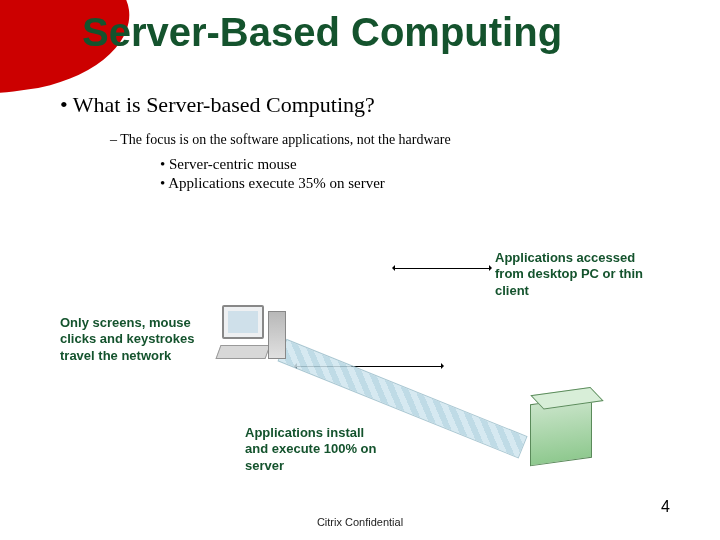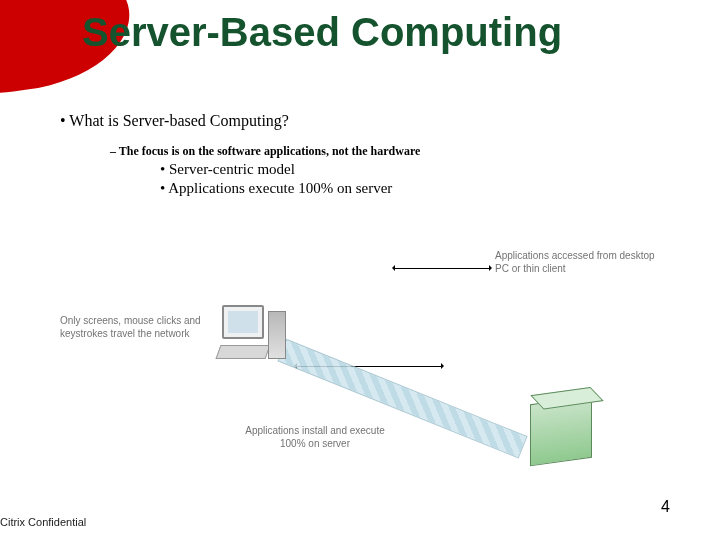--- a/index.html
+++ b/index.html
@@ -32,38 +32,38 @@
     z-index: 2;
   }
   .content {
     position: absolute;
     top: 92px;
     left: 60px;
     right: 40px;
     font-family: "Times New Roman", Times, serif;
     color: #000;
   }
-  .lvl1 { font-size: 16px; margin-left: 0; margin-bottom: 14px; margin-top: 20px; }
+  .lvl1 { font-size: 22px; margin-left: 0; margin-bottom: 14px; }
   .lvl1::before { content: "• "; }
-  .lvl2 { font-size: 12px; margin-left: 50px; margin-bottom: 2px; font-weight: bold; }
+  .lvl2 { font-size: 14px; margin-left: 50px; margin-bottom: 8px; }
   .lvl2::before { content: "– "; }
   .lvl3 { font-size: 15px; margin-left: 100px; margin-bottom: 2px; }
   .lvl3::before { content: "• "; }
   .diagram {
     position: absolute;
     top: 250px;
     left: 60px;
     right: 40px;
     height: 230px;
     font-family: Arial, Helvetica, sans-serif;
   }
-  .caption { position: absolute; font-size: 10px; color: #737373; line-height: 1.25; }
+  .caption { position: absolute; font-size: 13px; color: #14532d; line-height: 1.25; font-weight: bold; }
   .cap-top { top: 0; left: 435px; width: 165px; text-align: left; }
   .cap-left { top: 65px; left: 0; width: 145px; }
-  .cap-bottom { top: 175px; left: 185px; width: 140px; text-align: center; }
+  .cap-bottom { top: 175px; left: 185px; width: 140px; }
   .client {
     position: absolute;
     top: 55px; left: 148px;
     width: 78px; height: 60px;
   }
   .monitor {
     position: absolute; top: 0; left: 14px;
     width: 42px; height: 34px;
     background: #eef0f2;
     border: 2px solid #888;
@@ -128,21 +128,21 @@
   .arrow-mid { top: 116px; left: 235px; width: 148px; }
   .arrow-mid::before, .arrow-mid::after {
     content: ""; position: absolute; top: -3px;
     border: 3.5px solid transparent;
   }
   .arrow-mid::before { left: -4px; border-right-color: #000; }
   .arrow-mid::after  { right: -4px; border-left-color: #000; }
   .footer {
     position: absolute;
     bottom: 12px; left: 0; right: 0;
-    text-align: left;
+    text-align: center;
     font-size: 11px;
     color: #222;
     font-family: Arial, sans-serif;
   }
   .page-num {
     position: absolute;
     bottom: 24px; right: 50px;
     font-size: 16px;
     color: #000;
     font-family: Arial, sans-serif;
@@ -151,22 +151,22 @@
 </head>
 <body>
 
 <div class="red-swoosh"></div>
 
 <h1 class="slide-title">Server-Based Computing</h1>
 
 <div class="content">
   <div class="lvl1">What is Server-based Computing?</div>
   <div class="lvl2">The focus is on the software applications, not the hardware</div>
-  <div class="lvl3">Server-centric model</div>
-  <div class="lvl3">Applications execute 100% on server</div>
+  <div class="lvl3">Server-centric mouse</div>
+  <div class="lvl3">Applications execute 35% on server</div>
 </div>
 
 <div class="diagram">
   <div class="caption cap-top">Applications accessed from desktop PC or thin client</div>
   <div class="caption cap-left">Only screens, mouse clicks and keystrokes travel the network</div>
   <div class="caption cap-bottom">Applications install and execute 100% on server</div>
 
   <div class="arrow-line arrow-top"></div>
   <div class="arrow-line arrow-mid"></div>
 

